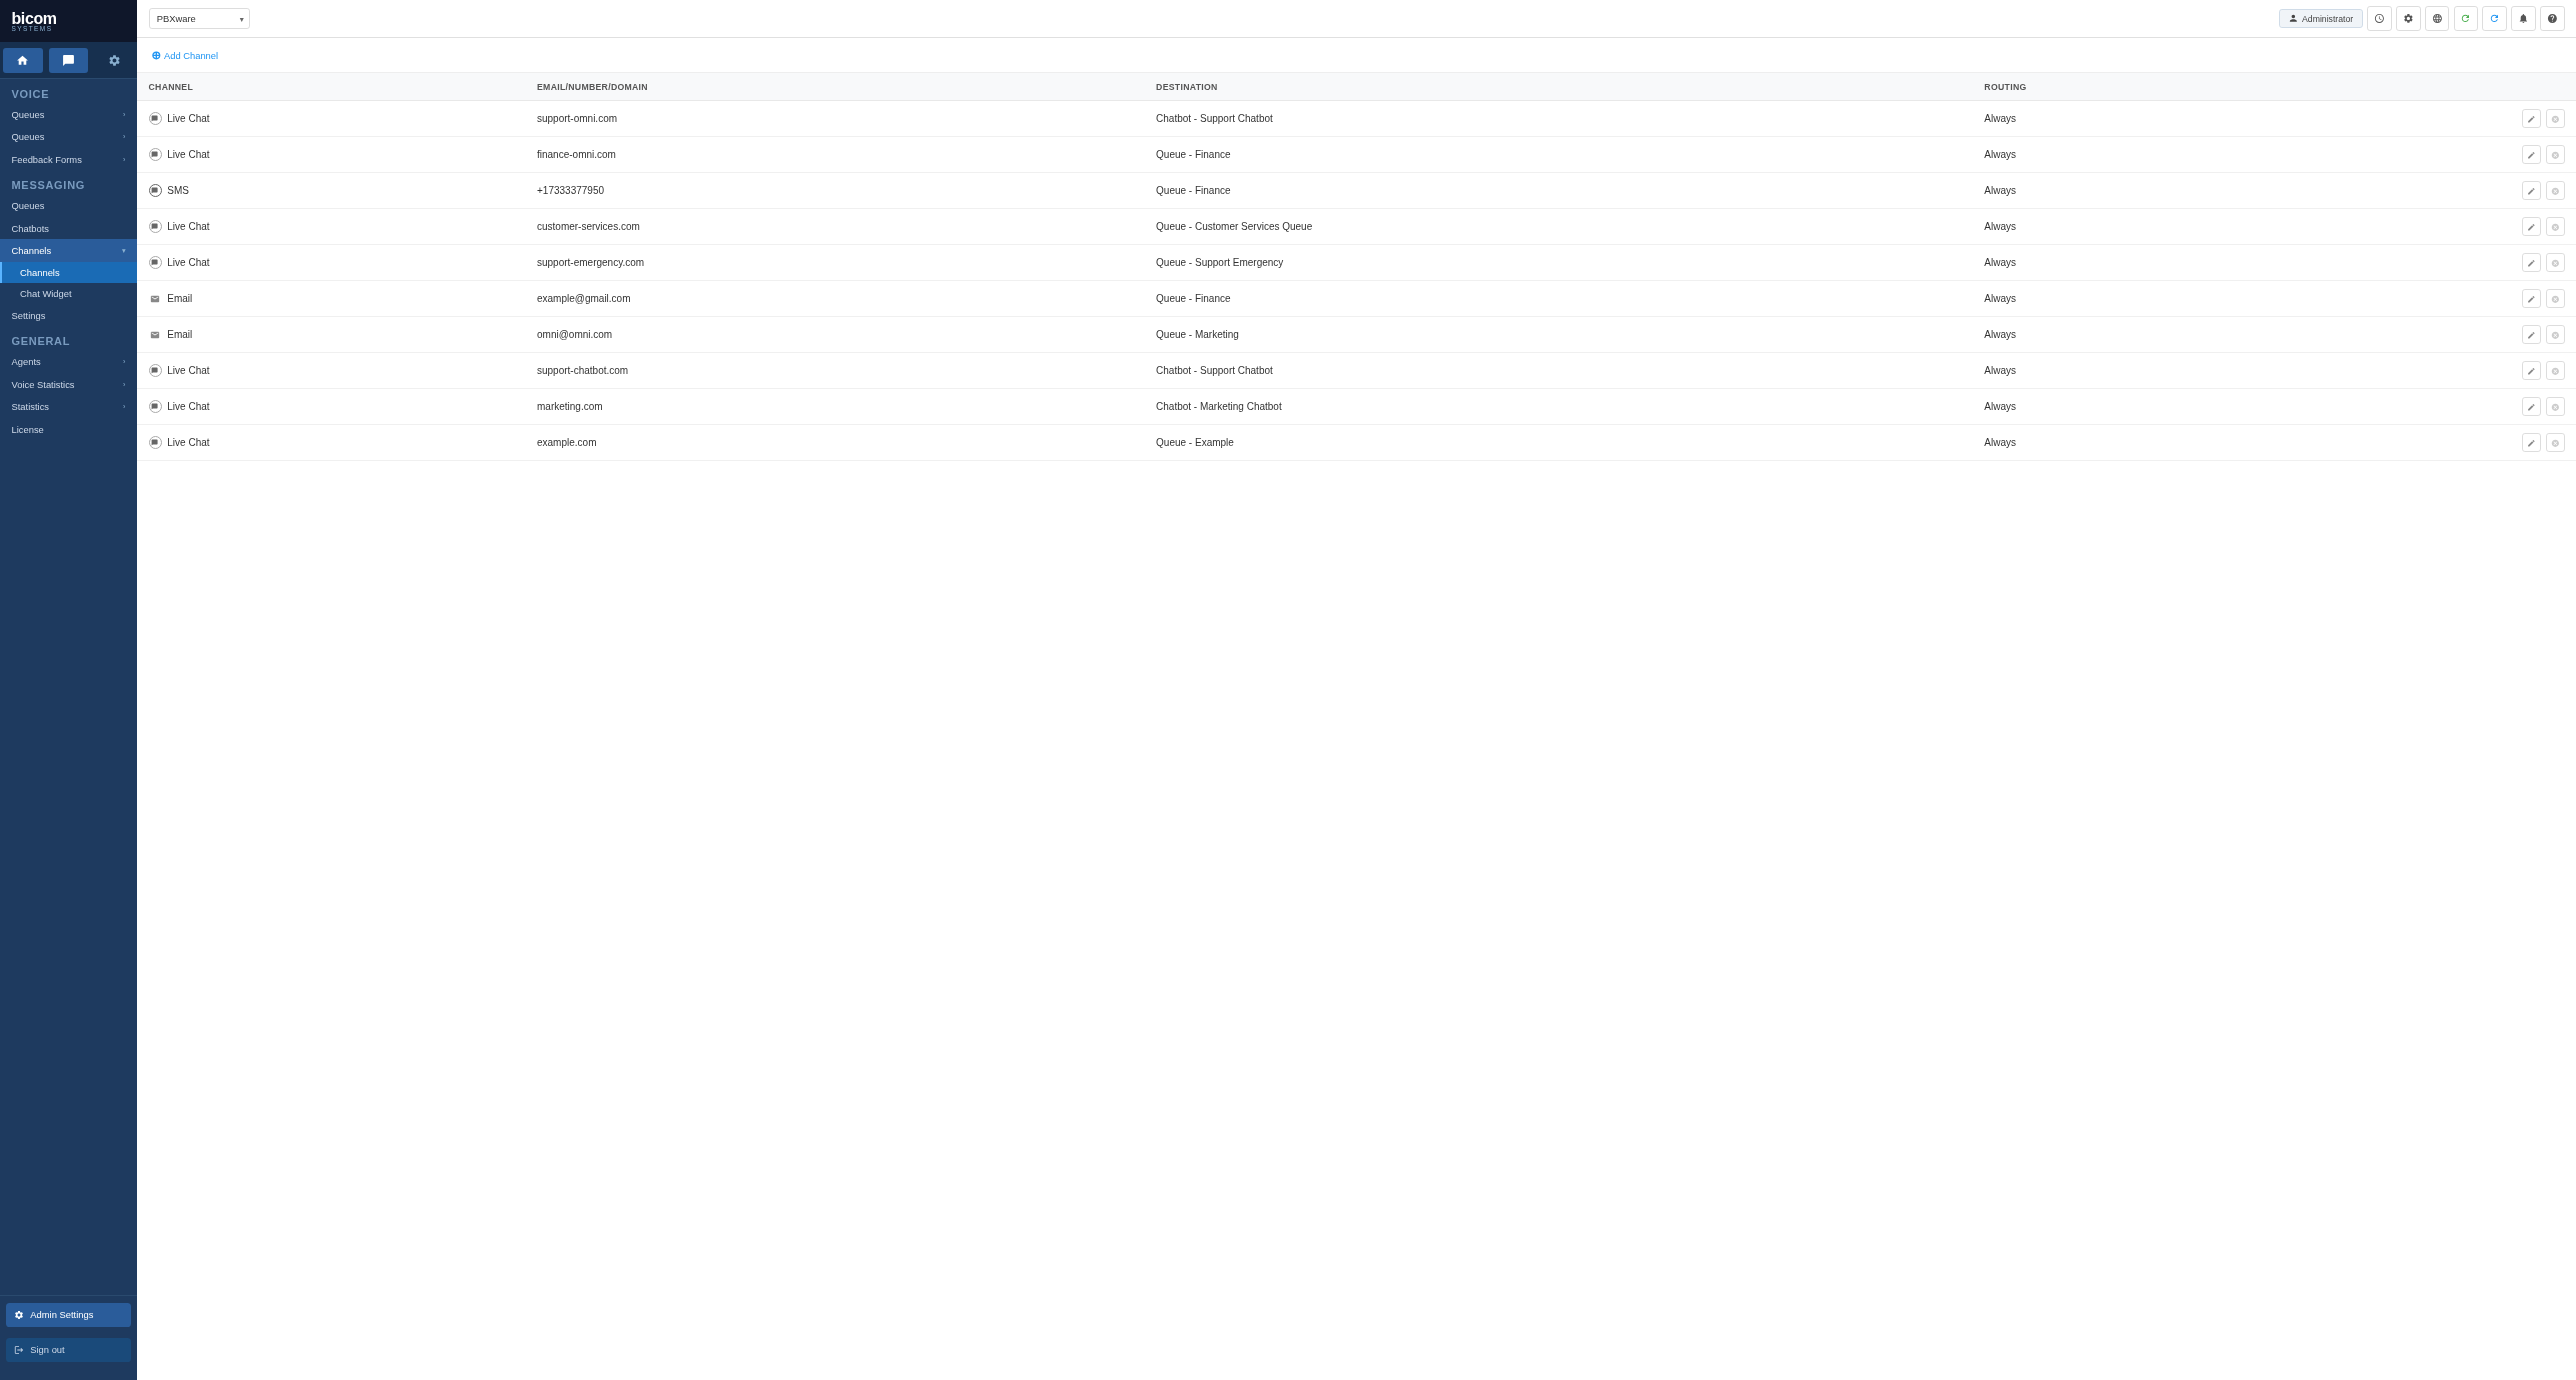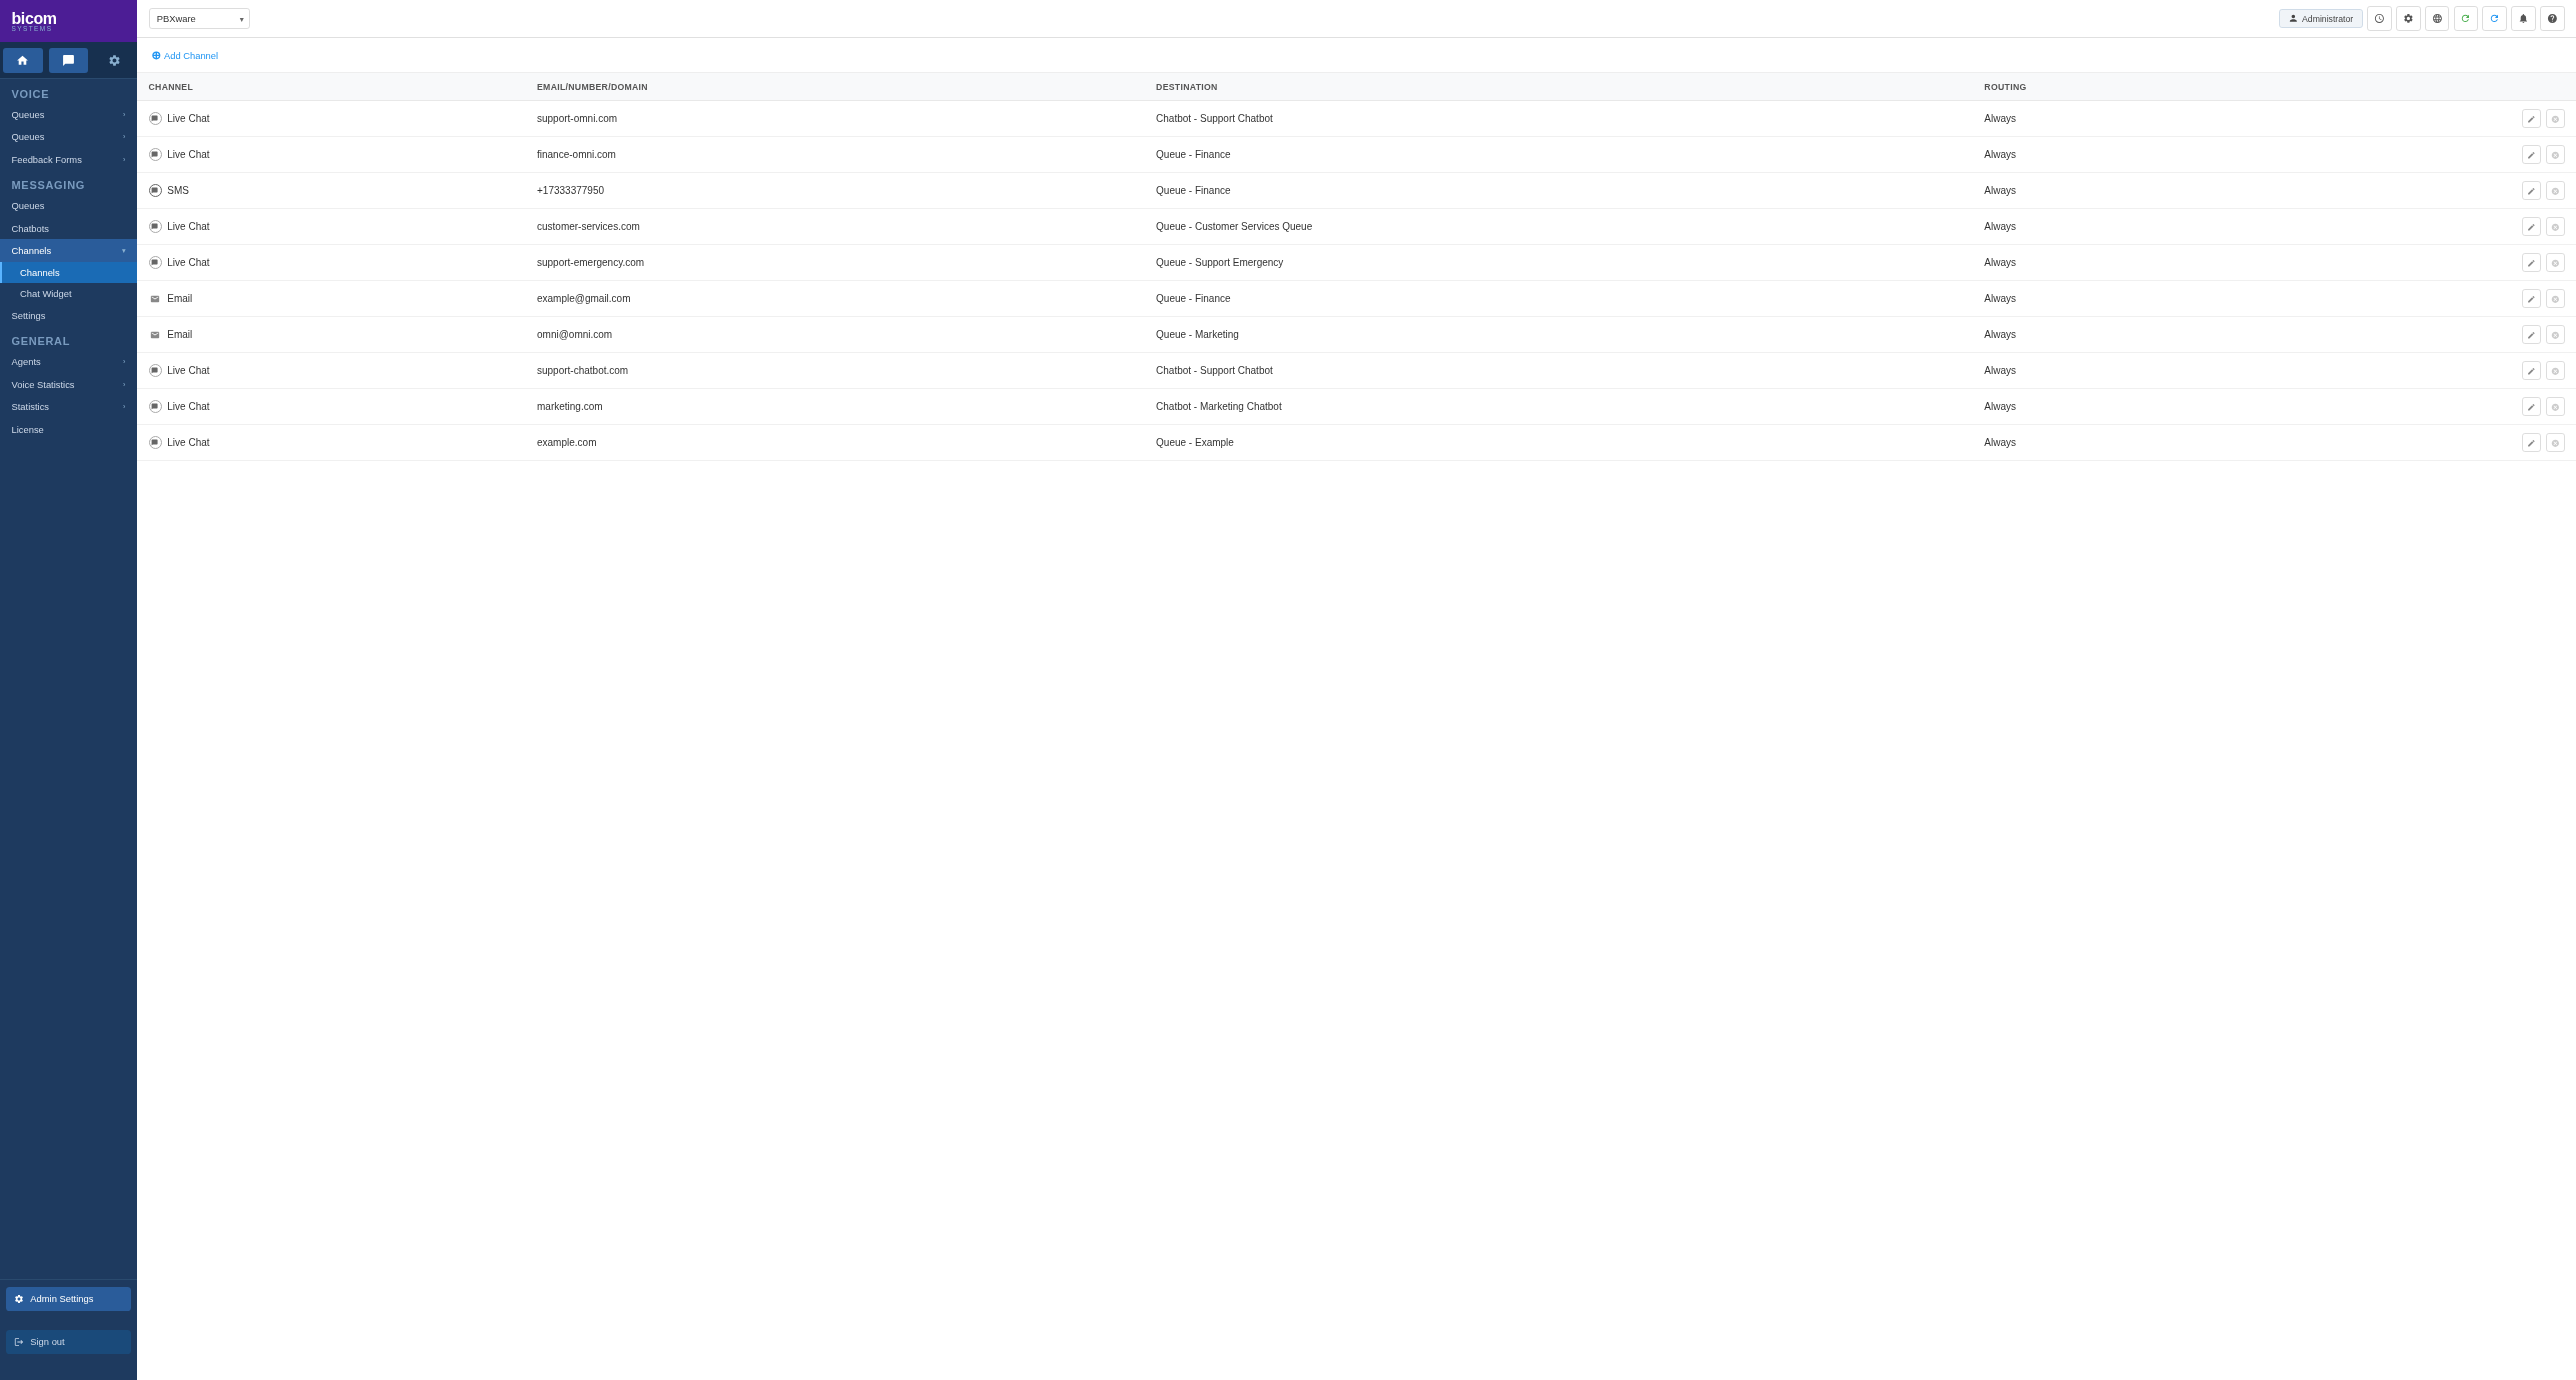--- a/index.html
+++ b/index.html
@@ -10,21 +10,21 @@
       width: 137px;
       min-width: 137px;
       background: #1e3a5f;
       color: #cdd8e8;
       display: flex;
       flex-direction: column;
       height: 100vh;
       overflow-y: auto;
     }
     .sidebar-logo {
-      background: #4c1d95;
+      background: #0f172a;
       padding: 10px 11.5px;
       display: flex;
       align-items: center;
       gap: 5.8px;
     }
     .logo-text {
       font-size: 16px;
       font-weight: 700;
       color: #fff;
       letter-spacing: -0.4px;
@@ -91,21 +91,21 @@
     .admin-btn, .signout-btn {
       width: 100%;
       padding: 6.5px 8.7px;
       border-radius: 3.6px;
       border: none;
       cursor: pointer;
       font-size: 9.4px;
       display: flex;
       align-items: center;
       gap: 5.8px;
-      margin-bottom: 19px;
+      margin-bottom: 11px;
     }
     .admin-btn { background: #2a5c9a; color: #fff; }
     .signout-btn { background: #1a4a7a; color: #cdd8e8; }
 
     
     .main {
       flex: 1;
       display: flex;
       flex-direction: column;
       overflow: hidden;

